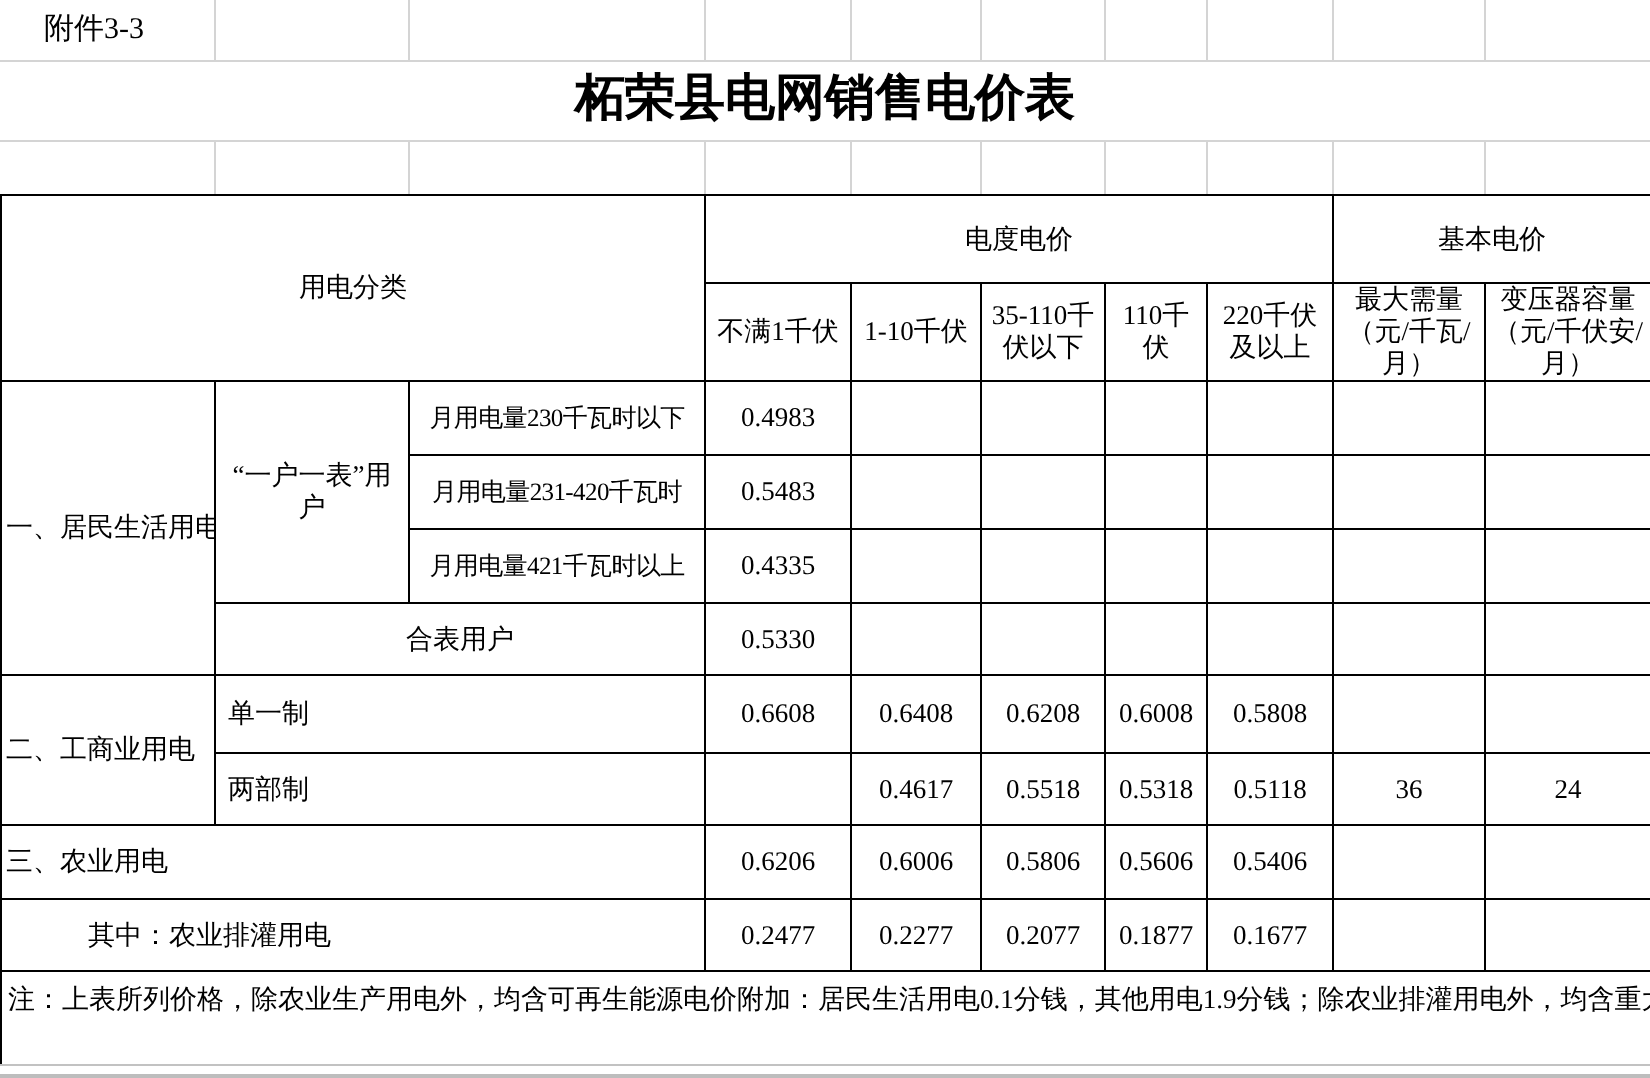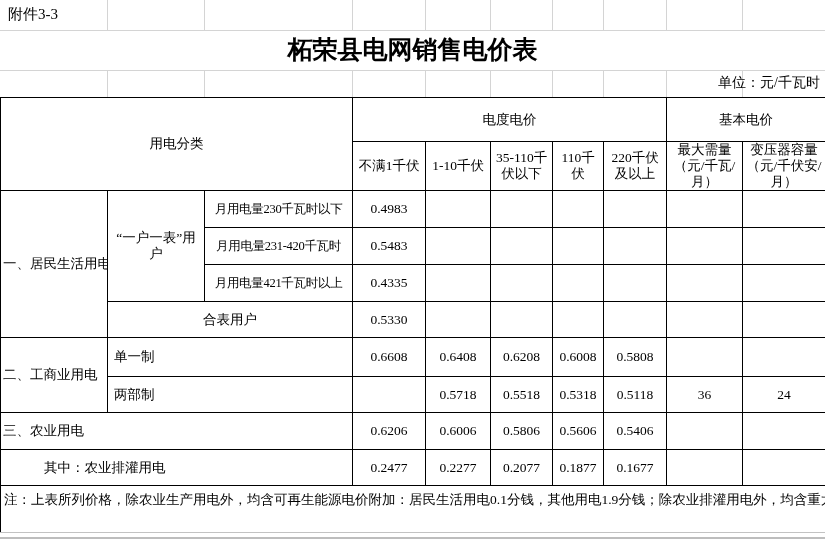--- a/index.html
+++ b/index.html
@@ -5,21 +5,21 @@
   html,body { margin:0; padding:0; background:#fff; }
   .page {
     position:relative; width:825px; height:539px; background:#ffffff;
     font-family:"Liberation Serif","DejaVu Serif",serif; color:#000;
     overflow:hidden;
   }
   
   .gl-h { position:absolute; left:0; width:825px; height:1px; background:#d4d4d4; }
   .gl-v { position:absolute; width:1px; background:#d4d4d4; }
 
-  .attachment { position:absolute; left:8px; top:5px; font-size:15px; white-space:nowrap; }
+  .attachment { position:absolute; left:22px; top:5px; font-size:15px; white-space:nowrap; }
   .title {
     position:absolute; left:0; top:30px; width:825px; height:40px;
     text-align:center; font-size:25px; font-weight:bold; line-height:40px;
     white-space:nowrap;
   }
   .unit { position:absolute; right:5px; top:74px; font-size:14px; white-space:nowrap; }
 
   .tablewrap { position:absolute; left:0; top:97px; }
   table { border-collapse:collapse; table-layout:fixed; width:825px; }
   td {
@@ -66,21 +66,20 @@
     <div class="gl-v" style="left:425px;top:70px;height:27px"></div>
     <div class="gl-v" style="left:490px;top:70px;height:27px"></div>
     <div class="gl-v" style="left:552px;top:70px;height:27px"></div>
     <div class="gl-v" style="left:603px;top:70px;height:27px"></div>
     <div class="gl-v" style="left:666px;top:70px;height:27px"></div>
     <div class="gl-v" style="left:742px;top:70px;height:27px"></div>
   </div>
 
   <div class="attachment">附件3-3</div>
   <div class="title">柘荣县电网销售电价表</div>
-  <div class="unit">单位：元/千瓦时</div>
 
   <div class="tablewrap">
     <table>
       <colgroup>
         <col style="width:107px">
           <col style="width:97px">
           <col style="width:148px">
         <col style="width:73px">
           <col style="width:65px">
           <col style="width:62px">
@@ -155,21 +154,21 @@
         <td>0.6408</td>
         <td>0.6208</td>
         <td>0.6008</td>
         <td>0.5808</td>
         <td></td>
         <td></td>
       </tr>
       <tr style="height:36px">
         <td colspan="2" class="l sub">两部制</td>
         <td></td>
-        <td>0.5718</td>
+        <td>0.4617</td>
         <td>0.5518</td>
         <td>0.5318</td>
         <td>0.5118</td>
         <td>36</td>
         <td>24</td>
       </tr>
 
       <tr style="height:37px">
         <td colspan="3" class="l nw">三、农业用电</td>
         <td>0.6206</td>

